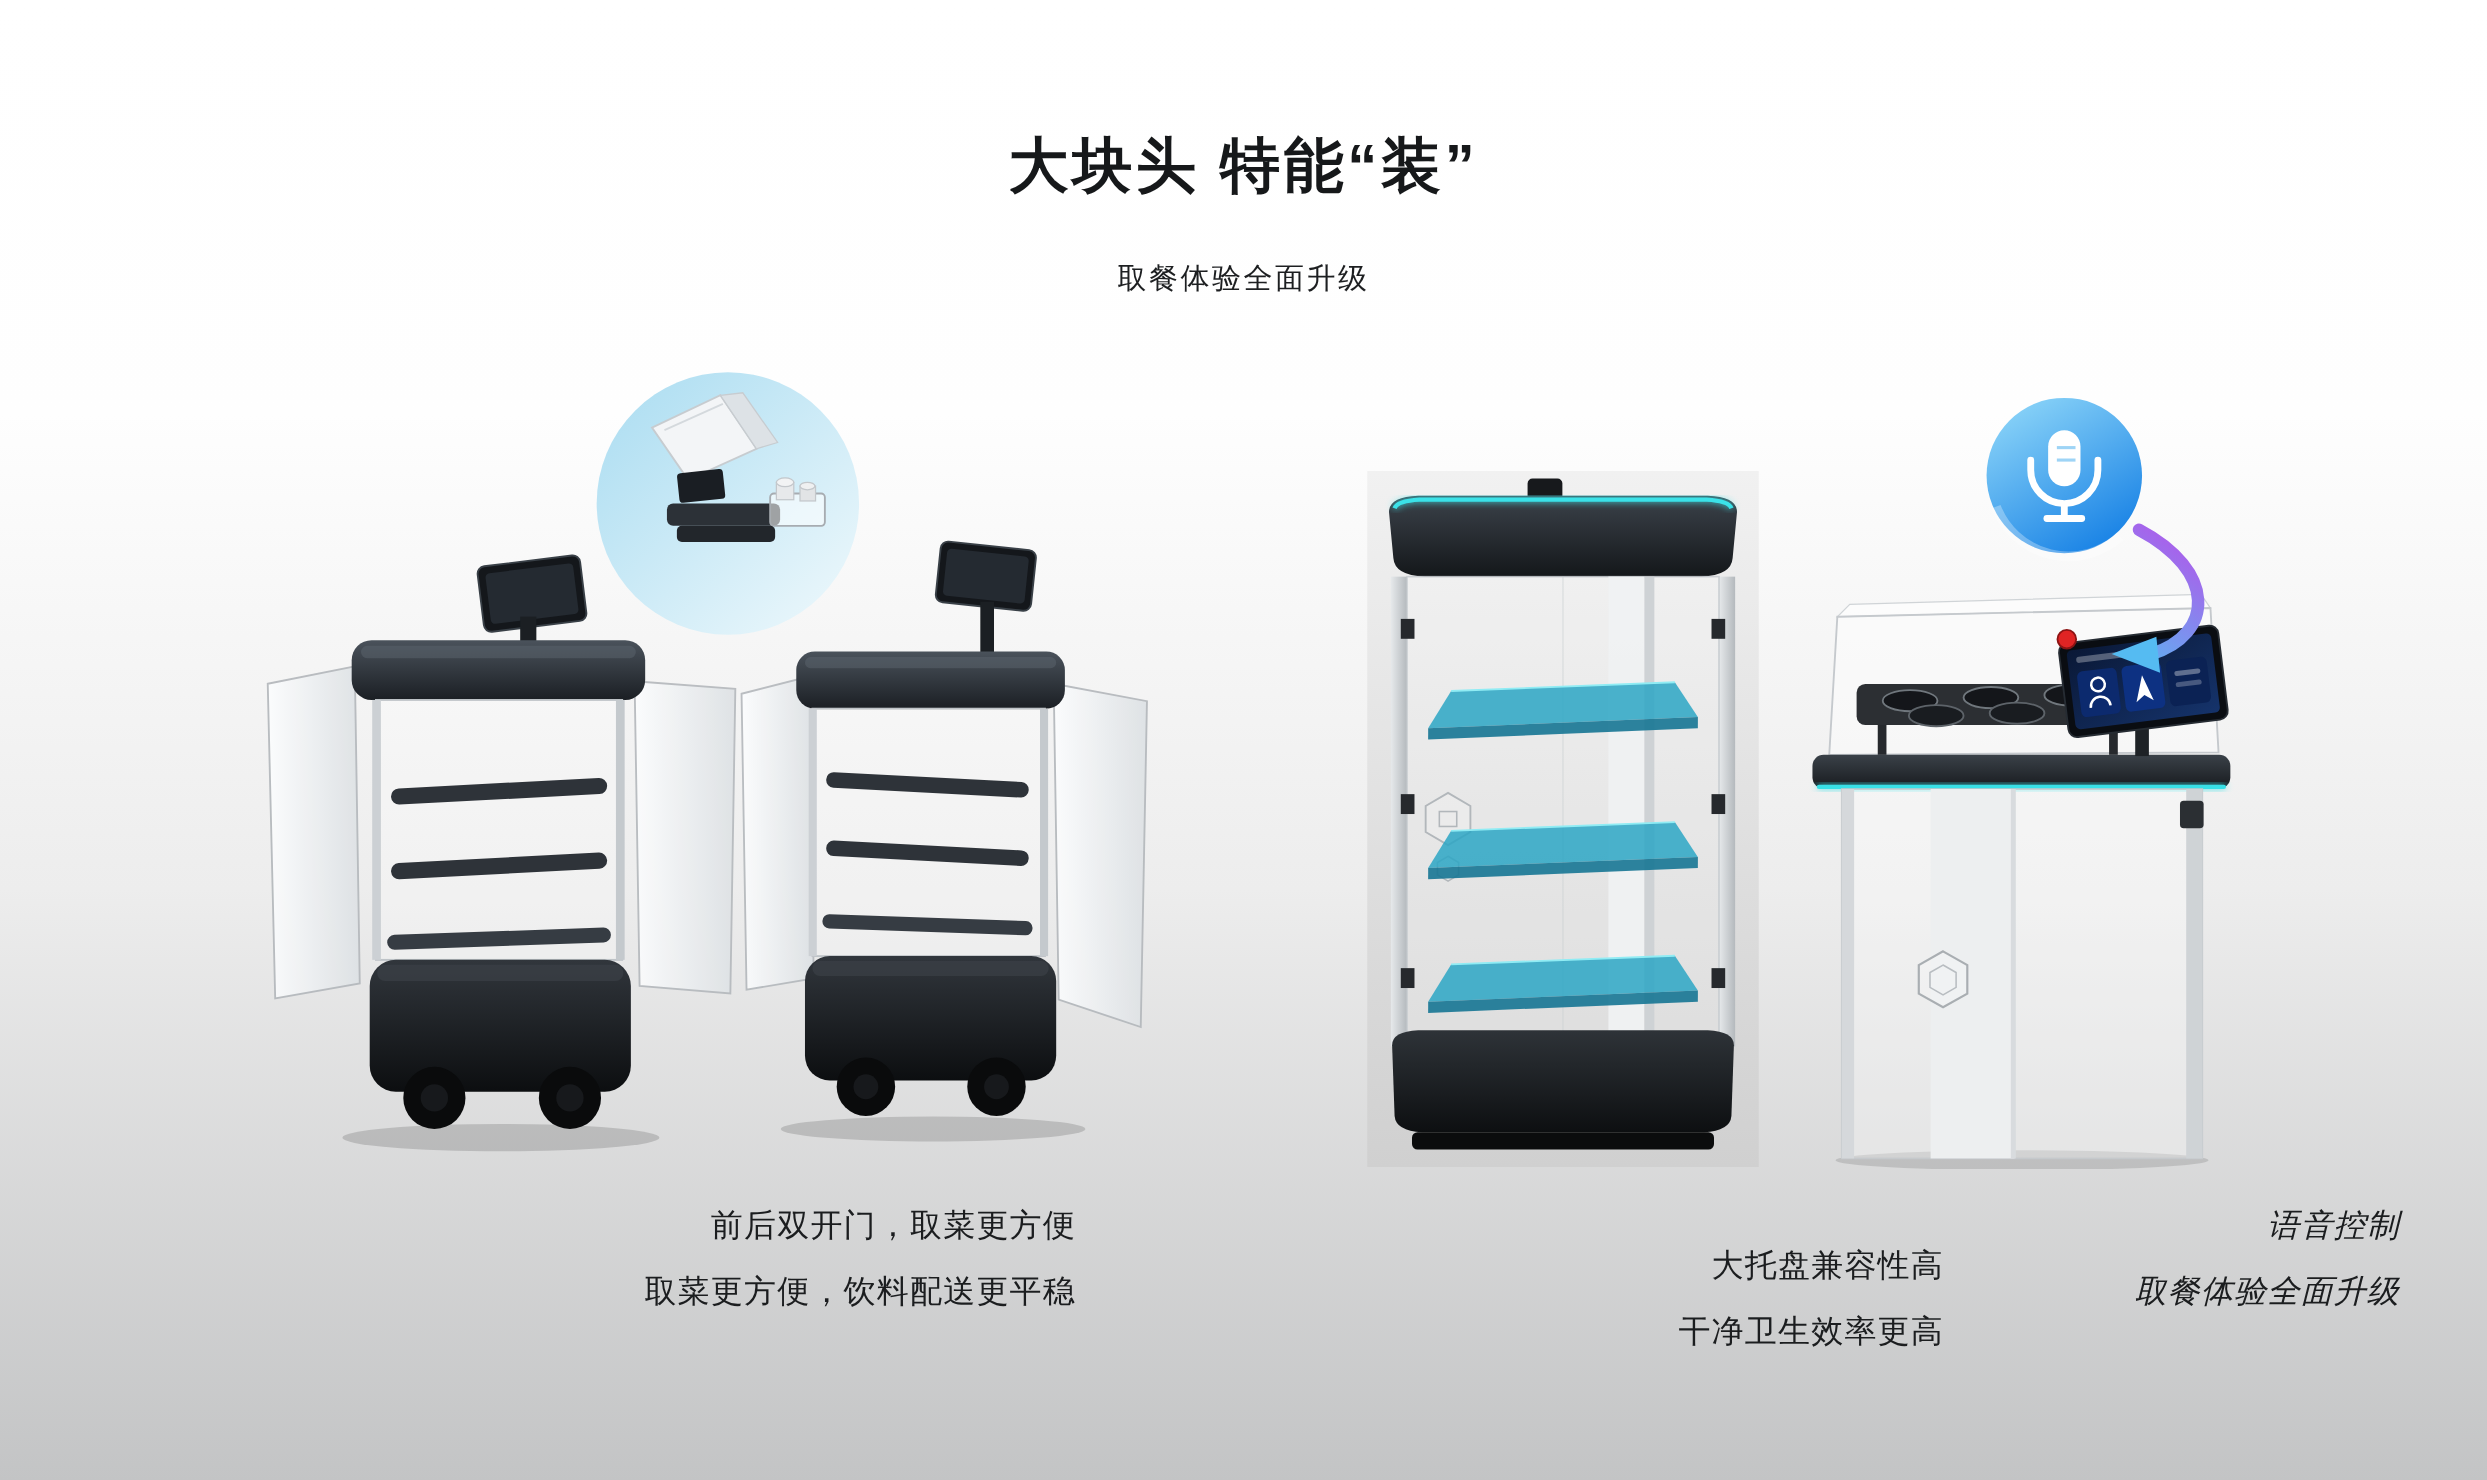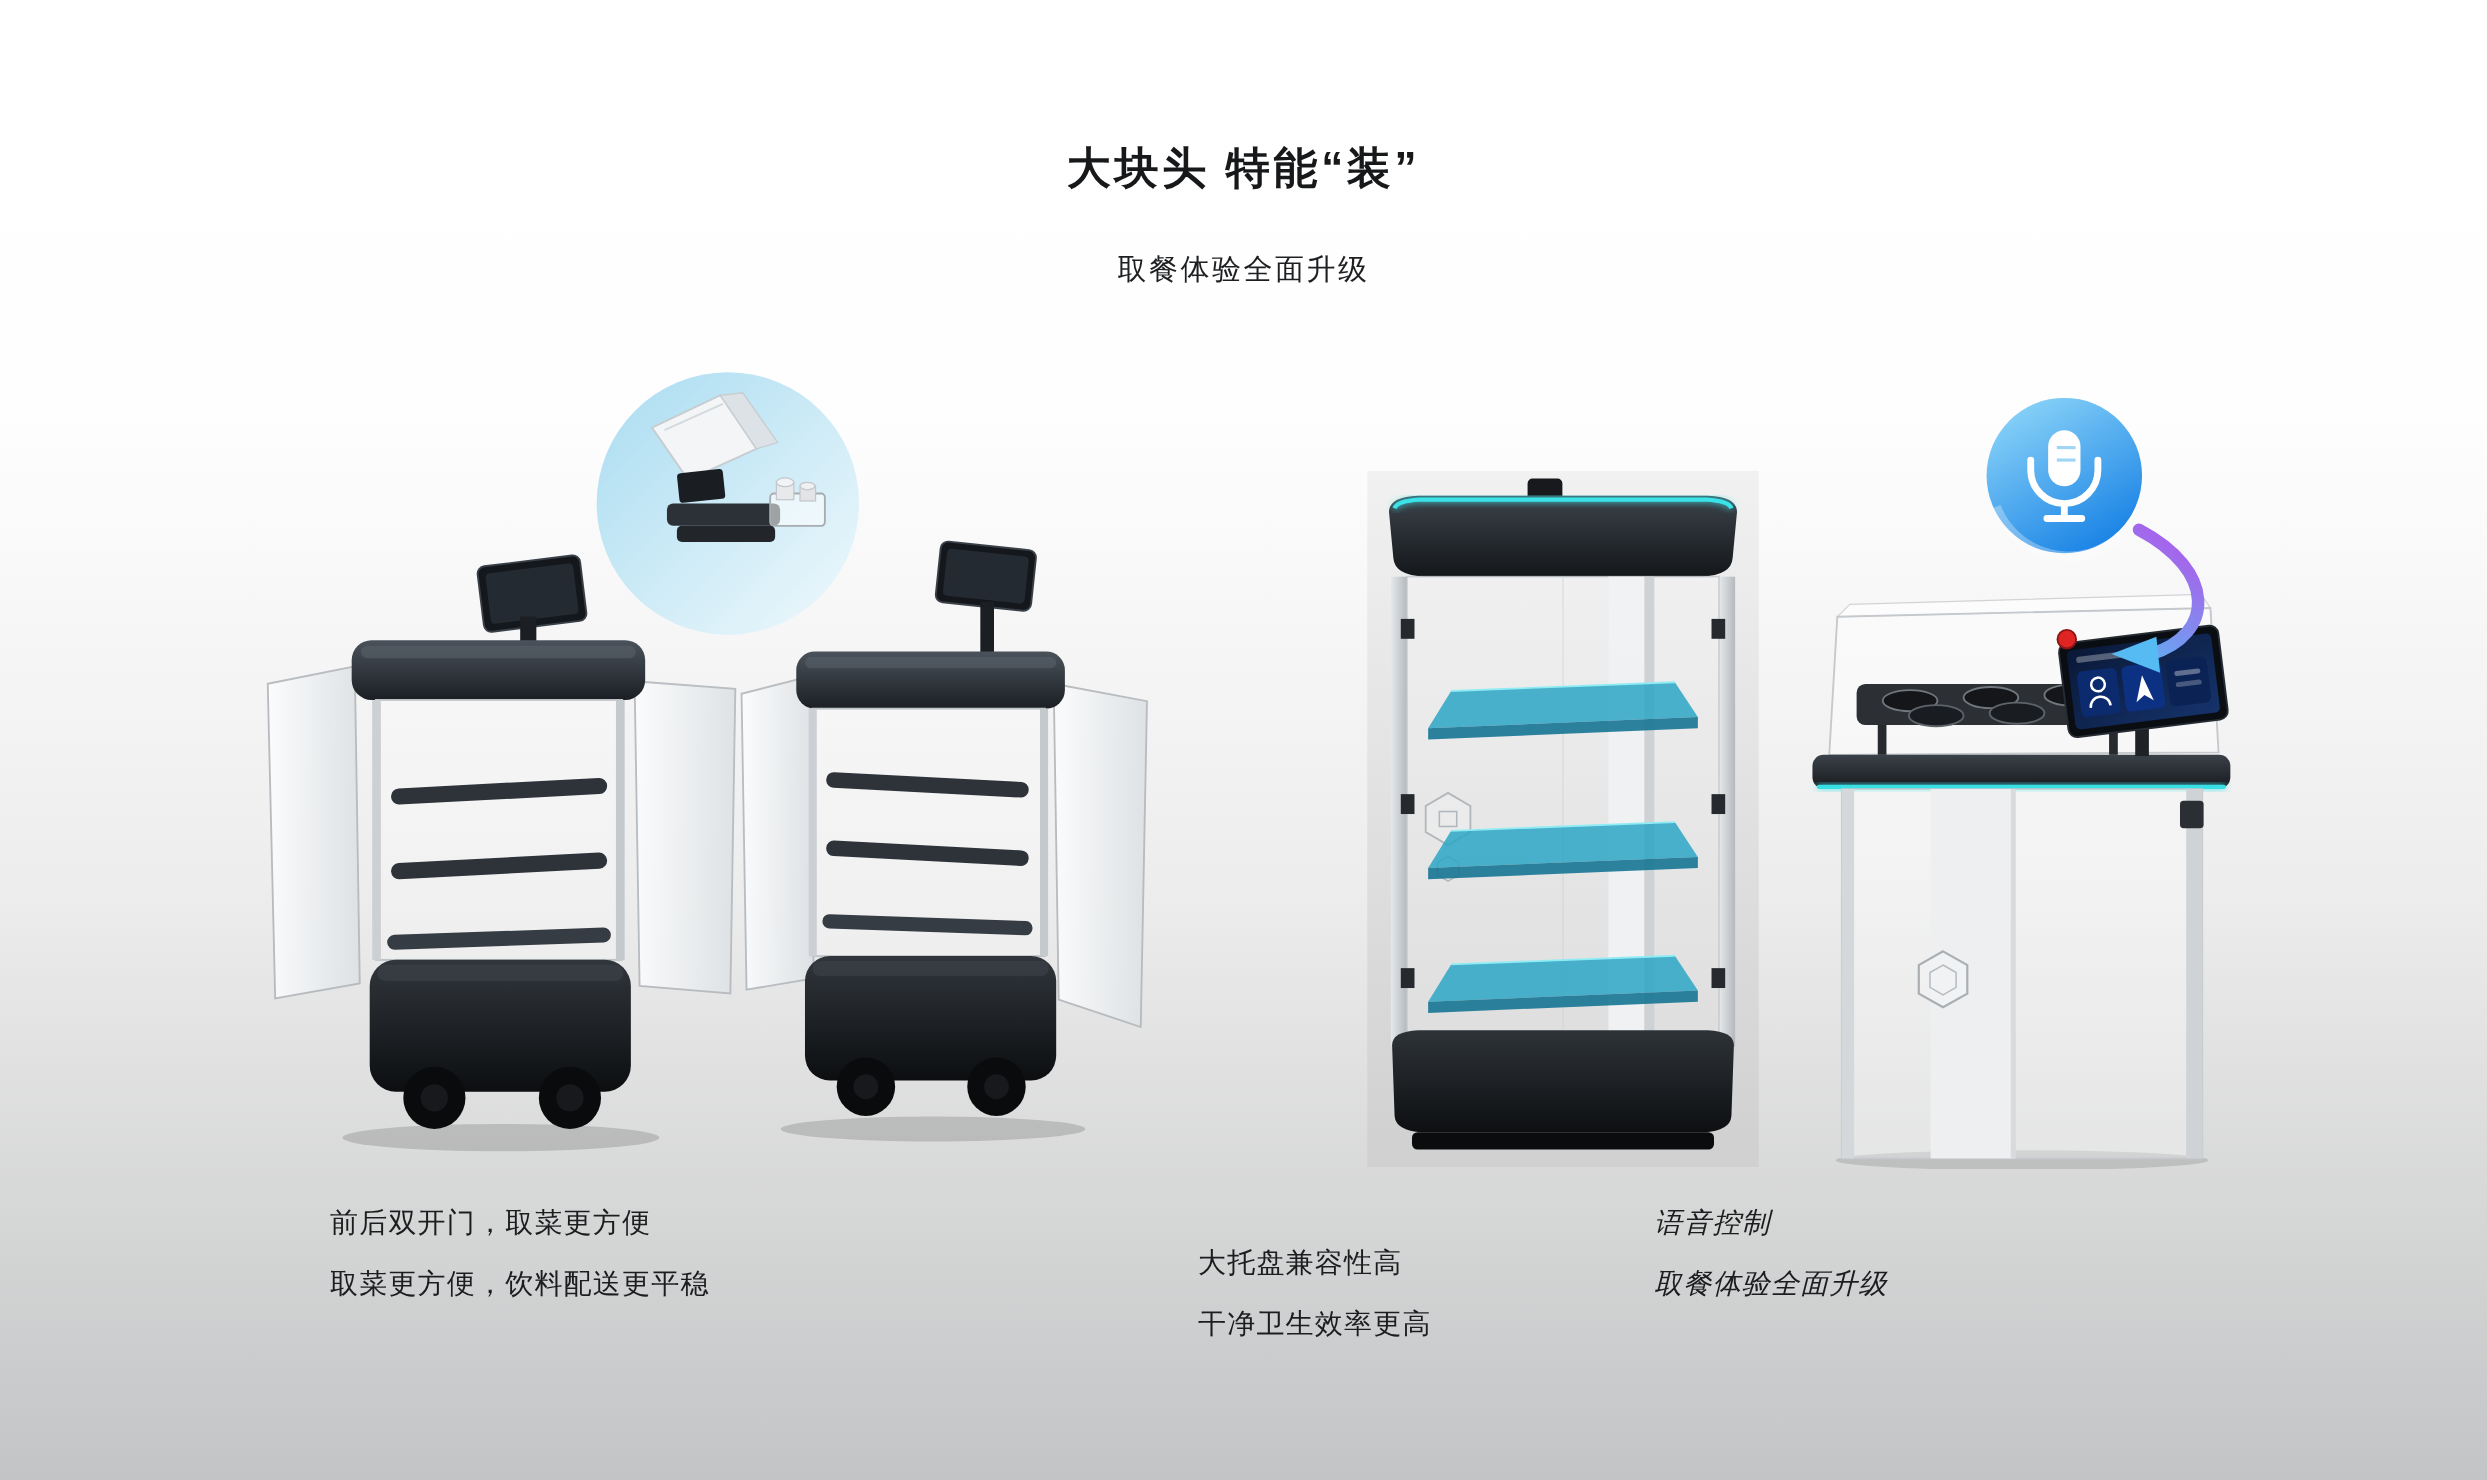--- a/index.html
+++ b/index.html
@@ -17,43 +17,43 @@
   }
   .hero {
     position: absolute;
     top: 122px;
     left: 0;
     width: 100%;
     text-align: center;
     color: #16181a;
   }
   .hero h1 {
-    margin: 17px;
-    font-size: 44px;
+    margin: 4px;
+    font-size: 60px;
     font-weight: 700;
     letter-spacing: 3.7px;
   }
   .hero .subtitle {
     margin-top: 52px;
     font-size: 29px;
     font-weight: 400;
     letter-spacing: 2.5px;
     color: #1d1f21;
   }
   .figure {
     position: absolute;
     margin: 0;
     padding: 0;
   }
   .figure svg { display: block; width: 100%; height: 100%; }
   .caption {
     position: absolute;
     top: 1205px;
-    text-align: left;
-    font-size: 28px;
+    text-align: right;
+    font-size: 32px;
     font-weight: 500;
     color: #1b1d1f;
     letter-spacing: 1.2px;
   }
   .caption p { margin: 0 0 26px 0; line-height: 1.25; }
 </style>
 </head>
 <body>
 
 <div class="page">

